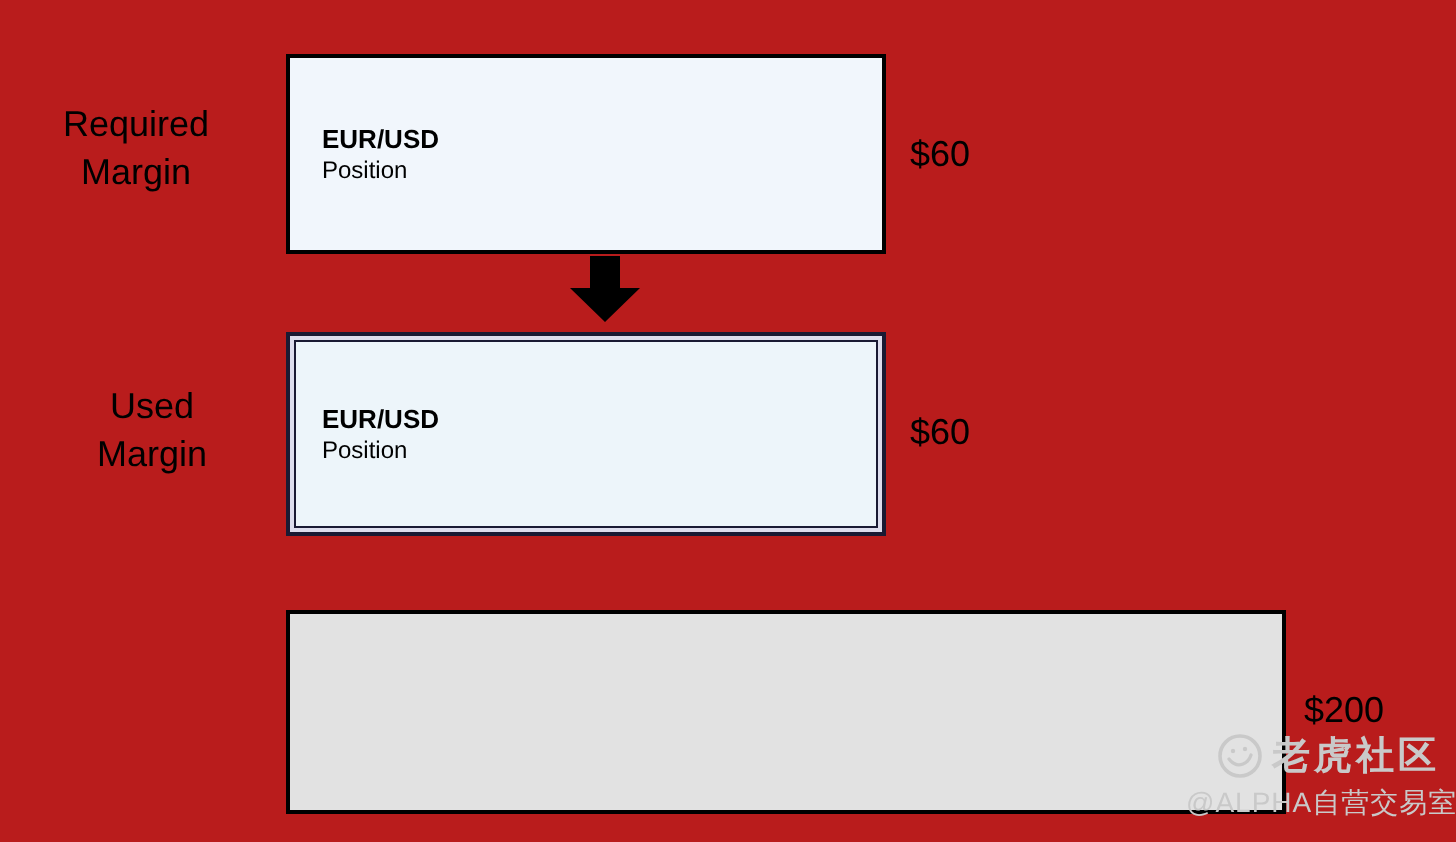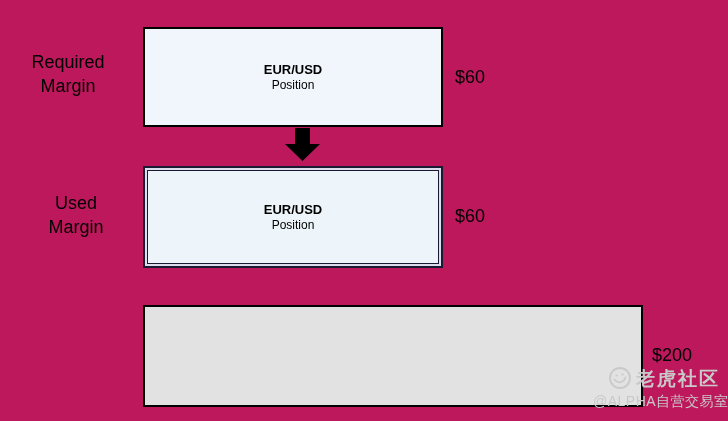--- a/index.html
+++ b/index.html
@@ -3,21 +3,21 @@
 <meta charset="utf-8">
 <style>
   * { margin: 0; padding: 0; box-sizing: border-box; }
   html, body { background: #ffffff; }
   body { font-family: "Liberation Sans", sans-serif; color: #000; }
 
   .canvas {
     position: relative;
     width: 728px;
     height: 421px;
-    background: #be185d;
+    background: #b91c1c;
     overflow: hidden;
   }
 
   
   .row-label {
     position: absolute;
     width: 100px;
     text-align: center;
     font-size: 18px;
     line-height: 24px;
@@ -26,22 +26,23 @@
   .row-label.required { left: 18px; top: 50px; }
   .row-label.used     { left: 26px; top: 191px; }
   .row-label.balance  { left: 23px; top: 346px; }
 
   
   .box {
     position: absolute;
     left: 143px;
     display: flex;
     flex-direction: column;
-    align-items: center;
+    align-items: flex-start;
     justify-content: center;
+    padding-left: 16px;
   }
   .box.required-box {
     top: 27px; width: 300px; height: 100px;
     background: #f1f6fc;
     border: 2px solid #000000;
   }
   .box.used-box {
     top: 166px; width: 300px; height: 102px;
     background: #edf5fa;
     border: 2px solid #1a1a33;

